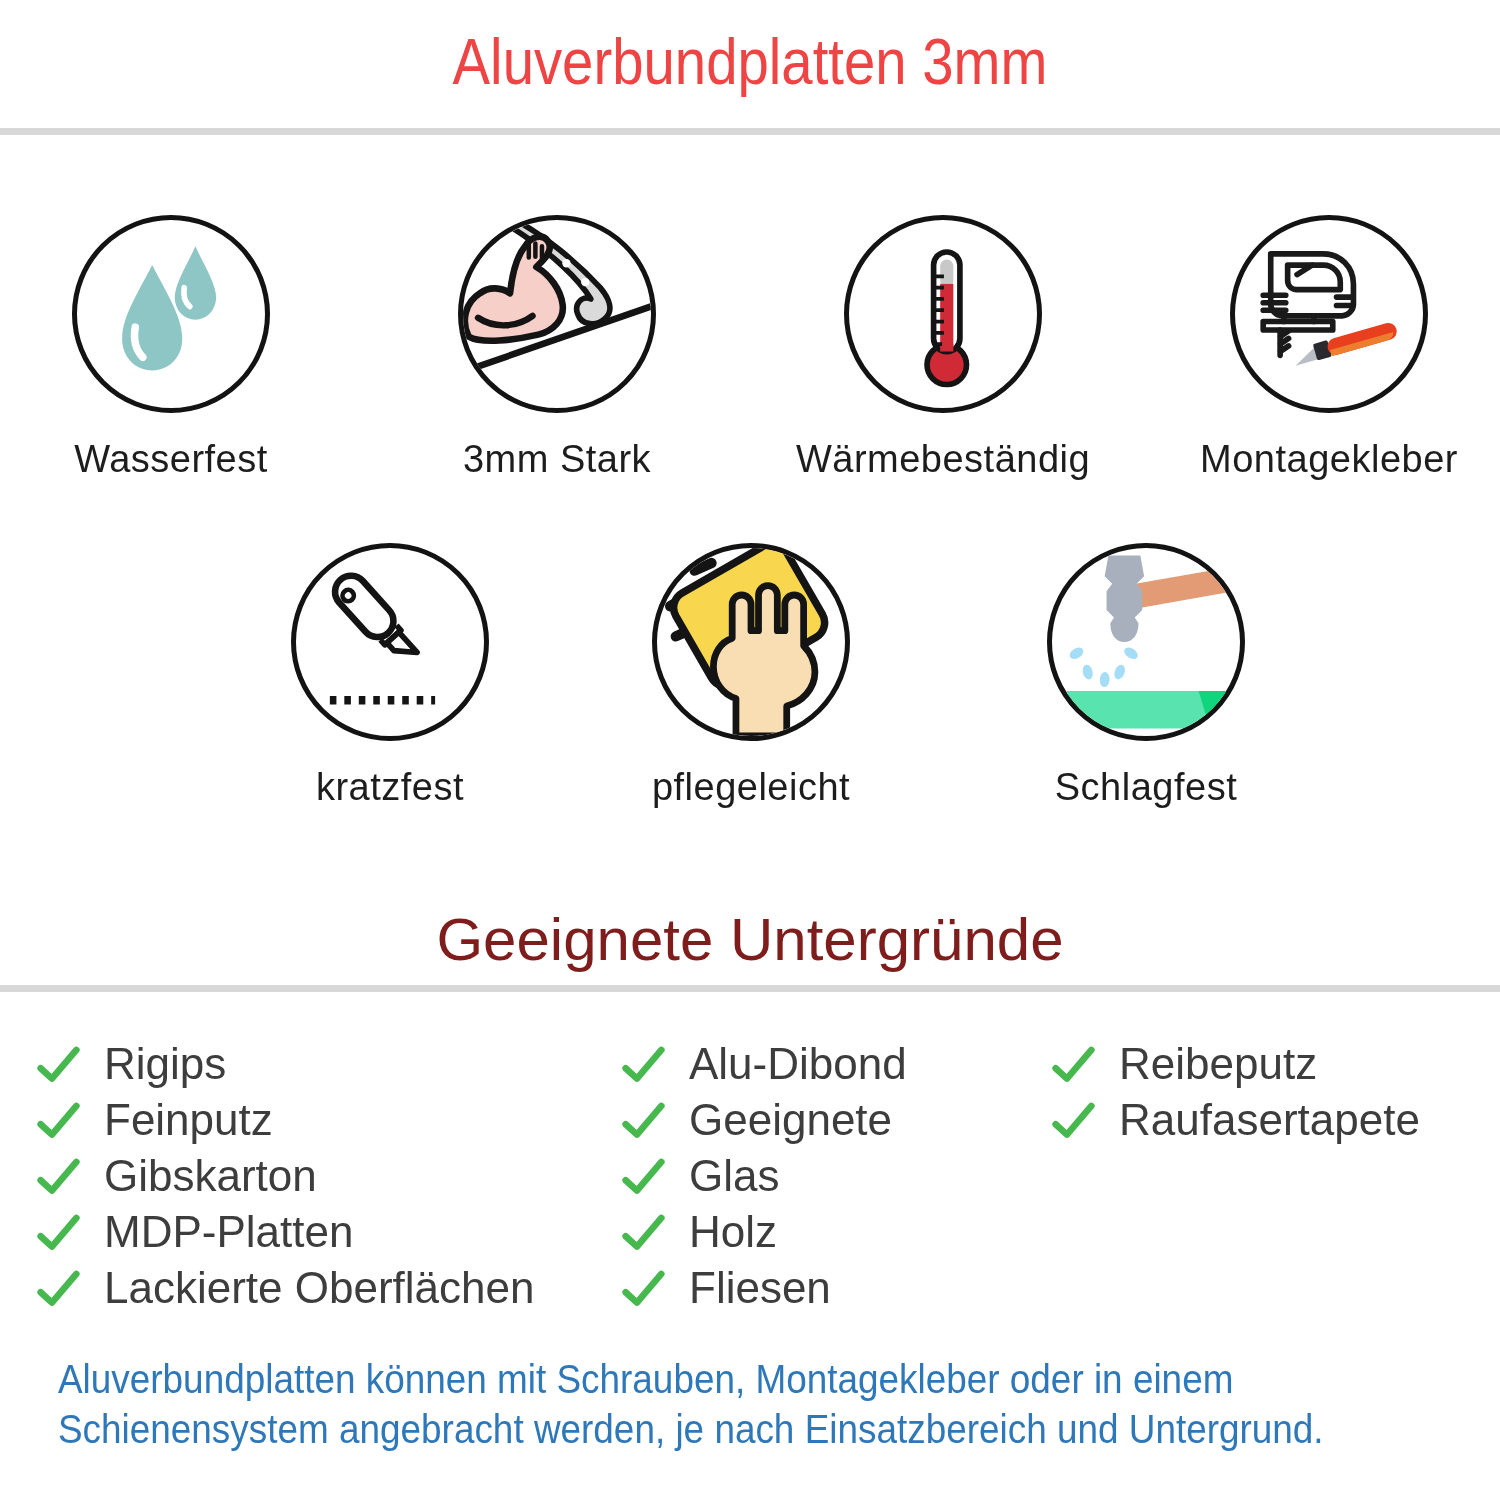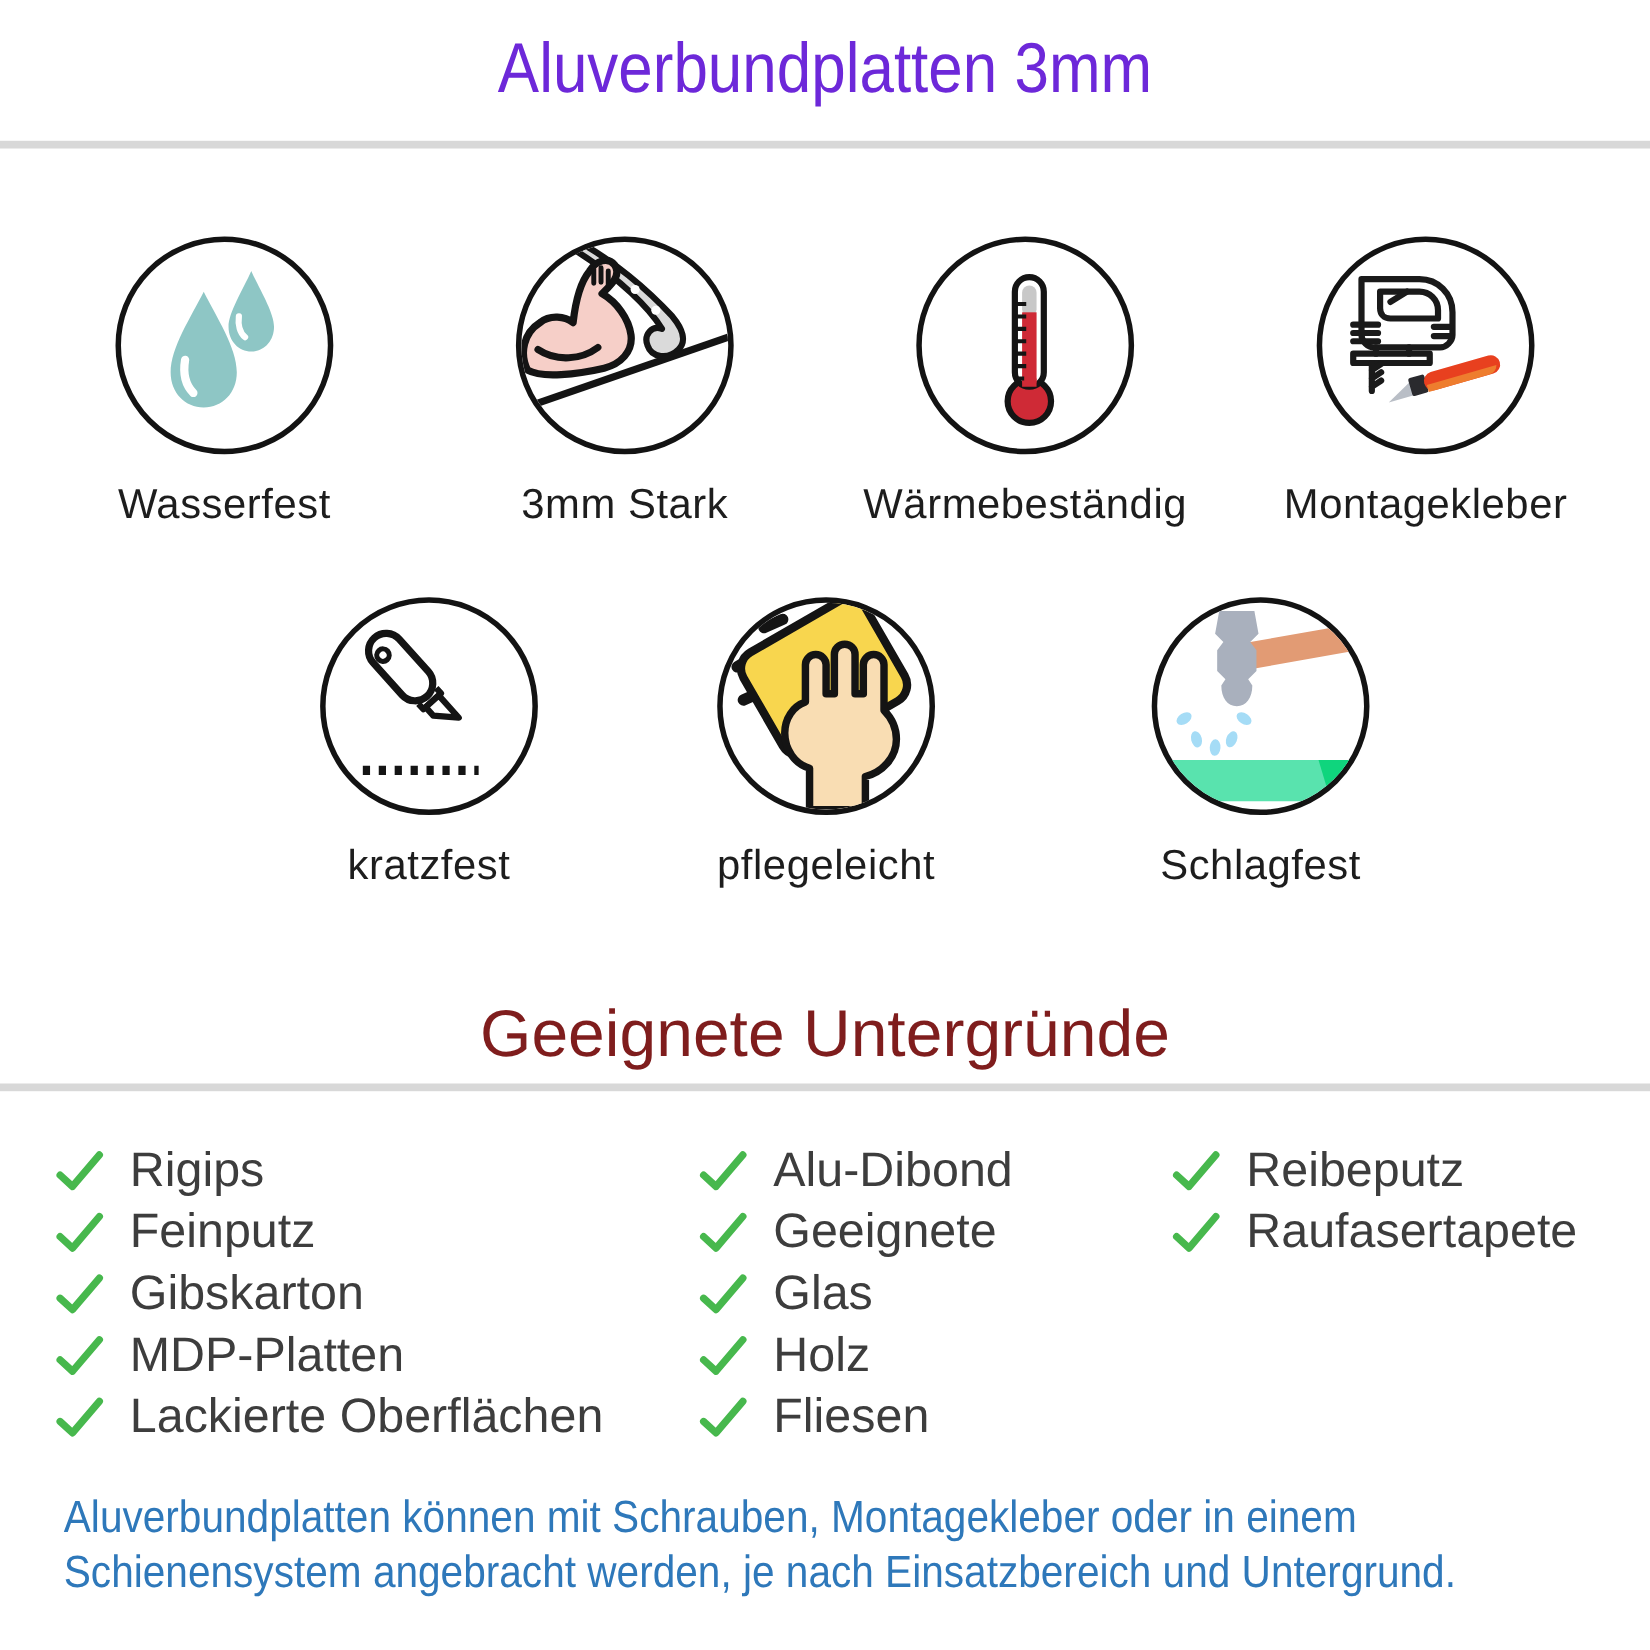--- a/index.html
+++ b/index.html
@@ -2,31 +2,31 @@
 <html><head>
 <meta charset="utf-8">
 <style>
   html,body{margin:0;padding:0;}
   body{
     width:1500px;height:1500px;background:#ffffff;overflow:hidden;
     font-family:"Liberation Sans", sans-serif;
   }
   .h1{
     text-align:center;margin-top:24px;height:76px;line-height:76px;
-    font-size:64px;font-weight:400;color:#6d28d9;white-space:nowrap;
+    font-size:64px;font-weight:400;color:#ef4444;white-space:nowrap;
   }
   .h1 .squeeze{display:inline-block;transform:scaleX(.88);transform-origin:center;}
   .divider{width:100%;height:7px;background:#d8d8d8;}
   .divider.first{margin-top:28px;}
   .divider.second{margin-top:8px;}
 
   
   .feature-row1{
     display:flex;justify-content:space-between;box-sizing:border-box;
-    padding:0 105px;margin-top:80px;
+    padding:0 72px;margin-top:80px;
   }
   .feature-row2{
     display:flex;justify-content:flex-start;box-sizing:border-box;
     padding-left:291px;margin-top:62px;
   }
   .feature{display:flex;flex-direction:column;align-items:center;width:198px;flex:0 0 198px;}
   .feature-row2 .feature.gap-a{margin-right:163px;}
   .feature-row2 .feature.gap-b{margin-right:197px;}
   .circle{
     width:188px;height:188px;border:5px solid #131313;border-radius:50%;
@@ -38,21 +38,21 @@
     letter-spacing:.5px;
   }
 
   
   .h2{
     text-align:center;margin-top:94px;height:74px;line-height:74px;
     font-size:60px;font-weight:400;color:#7f1d1d;white-space:nowrap;
   }
 
   
-  .cols{display:flex;box-sizing:border-box;padding-left:49px;margin-top:44px;justify-content:flex-end;}
+  .cols{display:flex;box-sizing:border-box;padding-left:35px;margin-top:44px;justify-content:flex-end;}
   .col{display:flex;flex-direction:column;}
   .col.c1{width:585px;}
   .col.c2{width:430px;}
   .col.c3{flex:1;}
   .check-item{display:flex;align-items:center;height:56px;gap:22px;}
   .check-item svg{flex:0 0 47px;}
   .check-item .txt{font-size:44px;color:#3d3d3d;white-space:nowrap;}
 
   
   .footer{margin-top:38px;padding-left:58px;color:#2e78ba;}

